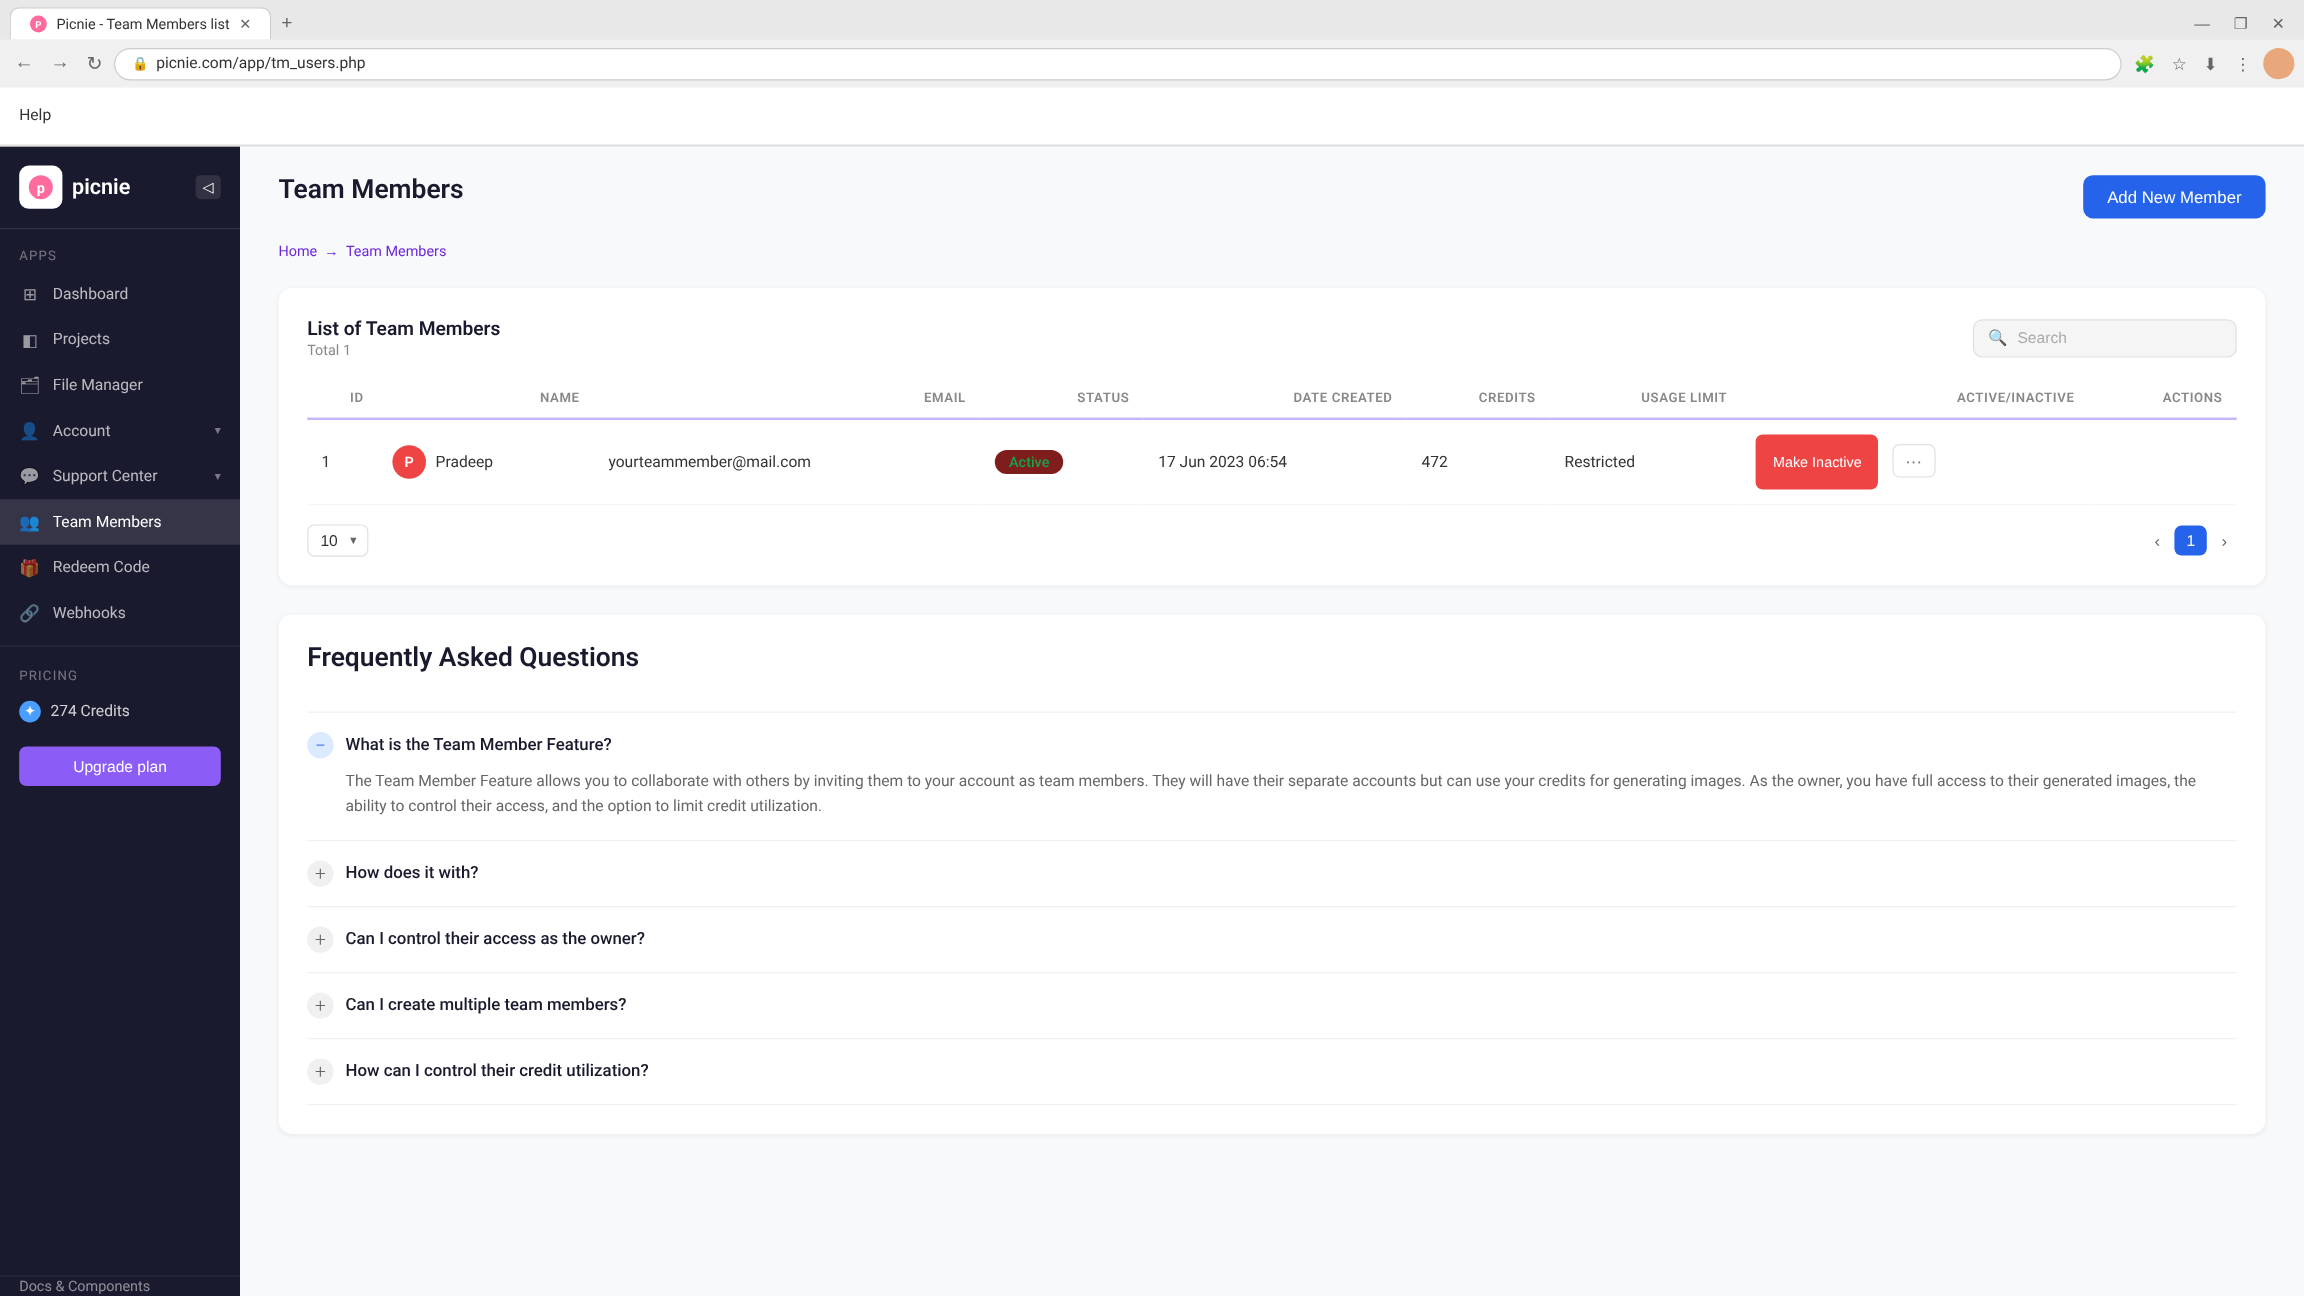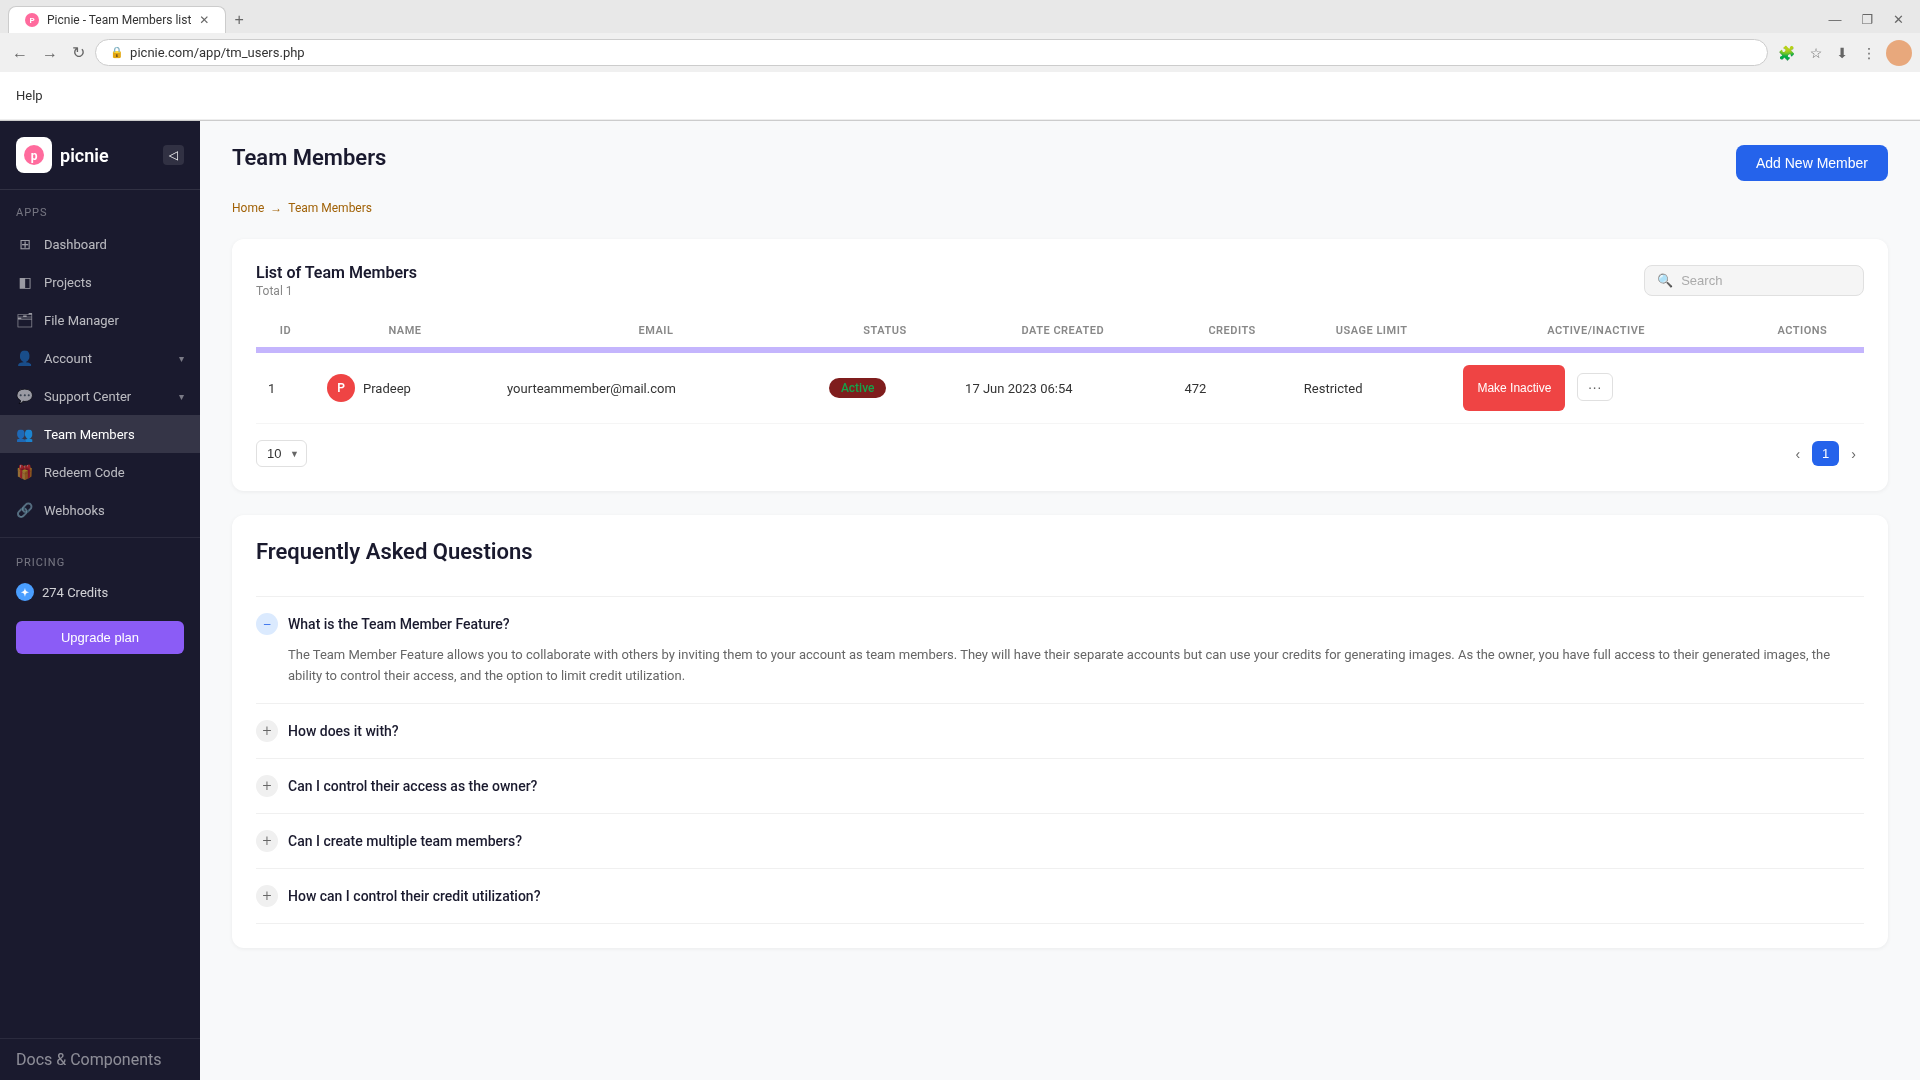--- a/index.html
+++ b/index.html
@@ -33,47 +33,47 @@
     .sidebar-section-label { font-size: 11px; color: rgba(255,255,255,0.4); padding: 16px 16px 6px; text-transform: uppercase; letter-spacing: 1px; }
     .sidebar-item { display: flex; align-items: center; gap: 10px; padding: 10px 16px; cursor: pointer; color: rgba(255,255,255,0.7); font-size: 13px; transition: background 0.15s; }
     .sidebar-item.active { background: rgba(255,255,255,0.12); color: white; }
     .sidebar-item .item-icon { width: 18px; height: 18px; display: flex; align-items: center; justify-content: center; font-size: 14px; opacity: 0.8; }
     .sidebar-item .chevron { margin-left: auto; font-size: 10px; opacity: 0.6; }
     .sidebar-divider { border: none; border-top: 1px solid rgba(255,255,255,0.08); margin: 8px 0; }
     .sidebar-pricing-label { font-size: 11px; color: rgba(255,255,255,0.4); padding: 10px 16px 4px; text-transform: uppercase; letter-spacing: 1px; }
     .sidebar-credits { display: flex; align-items: center; gap: 8px; padding: 10px 16px; color: rgba(255,255,255,0.8); font-size: 13px; }
     .credits-icon { width: 18px; height: 18px; background: #4a9eff; border-radius: 50%; display: flex; align-items: center; justify-content: center; color: white; font-size: 10px; font-weight: bold; }
     .upgrade-btn { margin: 10px 16px; background: #8b5cf6; color: white; border: none; border-radius: 6px; padding: 9px 16px; font-size: 13px; font-weight: 500; cursor: pointer; text-align: center; }
-    .sidebar-footer { margin-top: auto; padding: 11px 16px; border-top: 1px solid rgba(255,255,255,0.08); color: rgba(255,255,255,0.5); font-size: 16px; cursor: pointer; }
+    .sidebar-footer { margin-top: auto; padding: 1px 16px; border-top: 1px solid rgba(255,255,255,0.08); color: rgba(255,255,255,0.5); font-size: 12px; cursor: pointer; }
 
     
     .main { flex: 1; overflow-y: auto; padding: 24px 32px; background: #f8f9fa; }
 
     
     .page-header { display: flex; align-items: flex-start; justify-content: space-between; margin-bottom: 24px; }
     .page-title-block {}
     .page-title { font-size: 22px; font-weight: 600; color: #1a1a2e; margin-bottom: 4px; }
-    .breadcrumb { font-size: 12px; color: #a16207; display: flex; align-items: flex-start; gap: 6px; margin-top: 31px; }
+    .breadcrumb { font-size: 12px; color: #6d28d9; display: flex; align-items: flex-start; gap: 6px; margin-top: 31px; }
     .add-member-btn { background: #2563eb; color: white; border: none; border-radius: 8px; padding: 10px 20px; font-size: 14px; font-weight: 500; cursor: pointer; }
 
     
     .card { background: white; border-radius: 12px; padding: 24px; margin-bottom: 24px; box-shadow: 0 1px 4px rgba(0,0,0,0.06); }
 
     
     .table-header { display: flex; align-items: center; justify-content: space-between; margin-bottom: 16px; gap: 43px; }
     .table-title { font-size: 16px; font-weight: 600; color: #1a1a2e; }
     .table-subtitle { font-size: 12px; color: #888; margin-top: 2px; }
     .search-box { display: flex; align-items: center; gap: 8px; background: #f5f5f5; border: 1px solid #e0e0e0; border-radius: 8px; padding: 7px 12px; width: 220px; }
     .search-icon-el { color: #aaa; font-size: 13px; }
     .search-input { background: none; border: none; outline: none; font-size: 13px; color: #333; width: 100%; }
     .search-input::placeholder { color: #aaa; }
 
     
     .members-table { width: 100%; border-collapse: collapse; }
-    .members-table th { text-align: center; font-size: 11px; font-weight: 600; color: #888; text-transform: uppercase; letter-spacing: 0.5px; padding: 10px 12px; border-bottom: 6px solid #c4b5fd; }
+    .members-table th { text-align: right; font-size: 11px; font-weight: 600; color: #888; text-transform: uppercase; letter-spacing: 0.5px; padding: 10px 12px; border-bottom: 2px solid #c4b5fd; }
     .members-table td { padding: 12px 12px; border-bottom: 1px solid #f5f5f5; font-size: 13px; color: #333; vertical-align: middle; }
     .member-avatar { width: 28px; height: 28px; background: #ef4444; border-radius: 50%; display: inline-flex; align-items: center; justify-content: center; color: white; font-size: 12px; font-weight: 600; margin-right: 8px; }
     .member-name-cell { display: flex; align-items: center; }
     .status-badge { display: inline-flex; align-items: center; padding: 3px 12px; border-radius: 20px; font-size: 12px; font-weight: 500; }
     .status-active { background: #7f1d1d; color: #16a34a; }
     .make-inactive-btn { background: #ef4444; color: white; border: none; border-radius: 6px; padding: 16px 14px; font-size: 12px; font-weight: 500; cursor: pointer; }
     .more-btn { background: none; border: 1px solid #e0e0e0; border-radius: 6px; padding: 5px 10px; cursor: pointer; color: #666; font-size: 14px; margin-left: 8px; }
 
     
     .table-footer { display: flex; align-items: center; justify-content: space-between; margin-top: 16px; }

